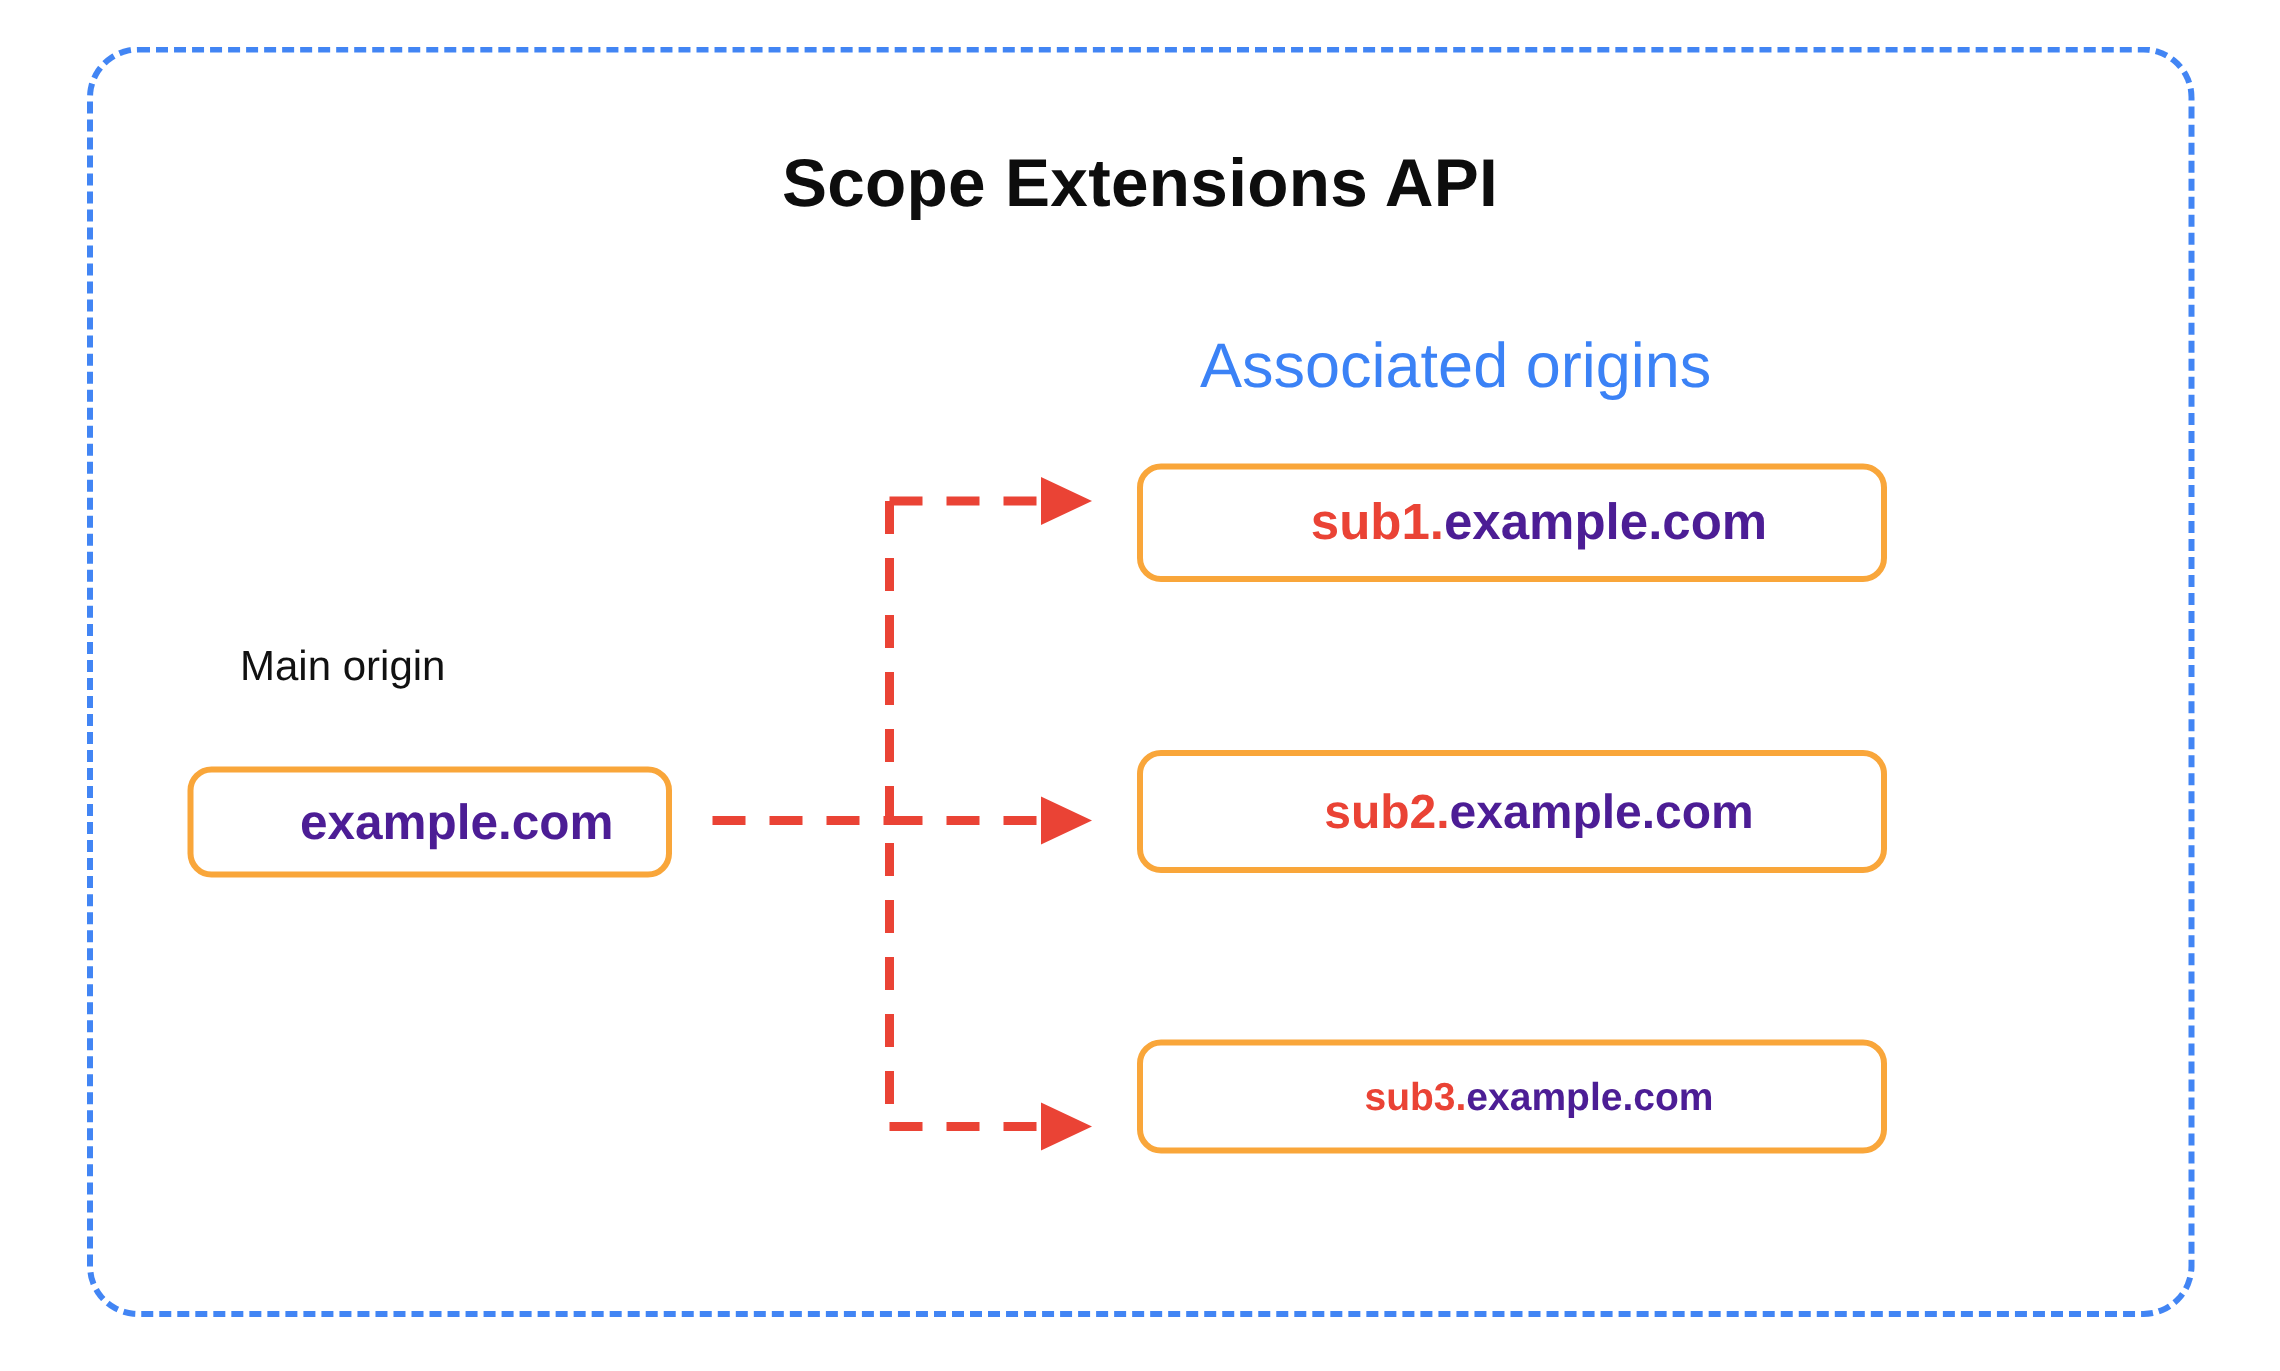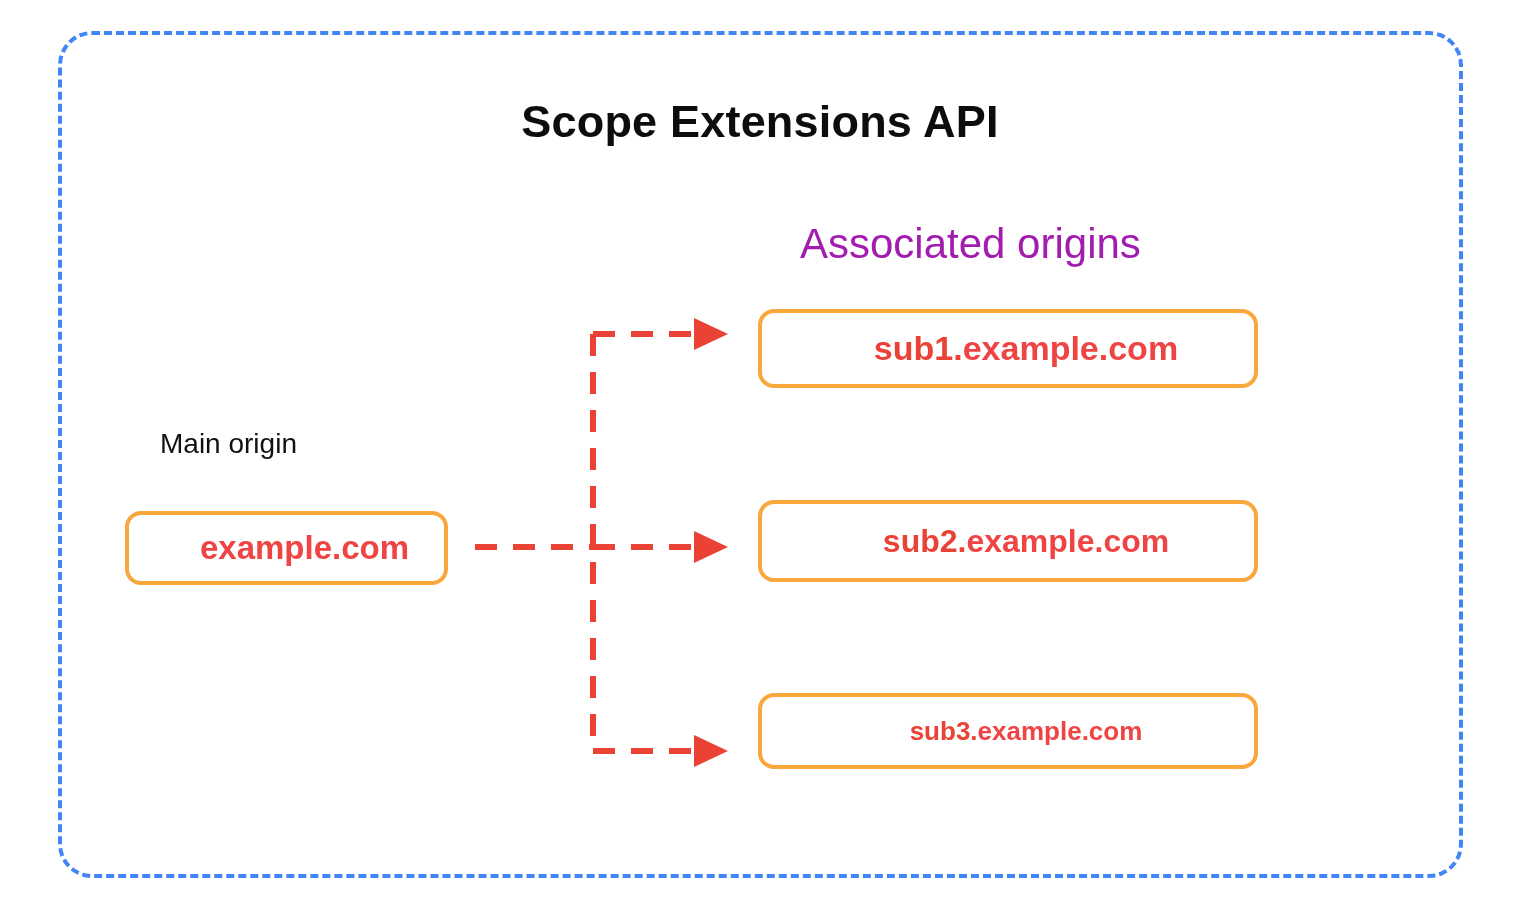--- a/index.html
+++ b/index.html
@@ -45,21 +45,21 @@
     letter-spacing: 0.2px;
   }
 
   
   .assoc-heading {
     position: absolute;
     left: 800px;
     top: 220px;
     font-size: 42px;
     font-weight: normal;
-    color: #a21caf;
+    color: #3b82f6;
     white-space: nowrap;
   }
 
   
   .main-heading {
     position: absolute;
     left: 160px;
     top: 428px;
     font-size: 28px;
     font-weight: normal;
@@ -79,21 +79,21 @@
     justify-content: center;
     white-space: nowrap;
     padding-left: 36px;
   }
 
   .origin-box .sub-part {
     color: #EA4335;
     font-weight: bold;
   }
   .origin-box .domain-part {
-    color: #ef4444;
+    color: #4c1d95;
     font-weight: bold;
   }
 
   #main-origin-box {
     left: 125px;
     top: 511px;
     width: 323px;
     height: 74px;
     font-size: 33px;
   }

